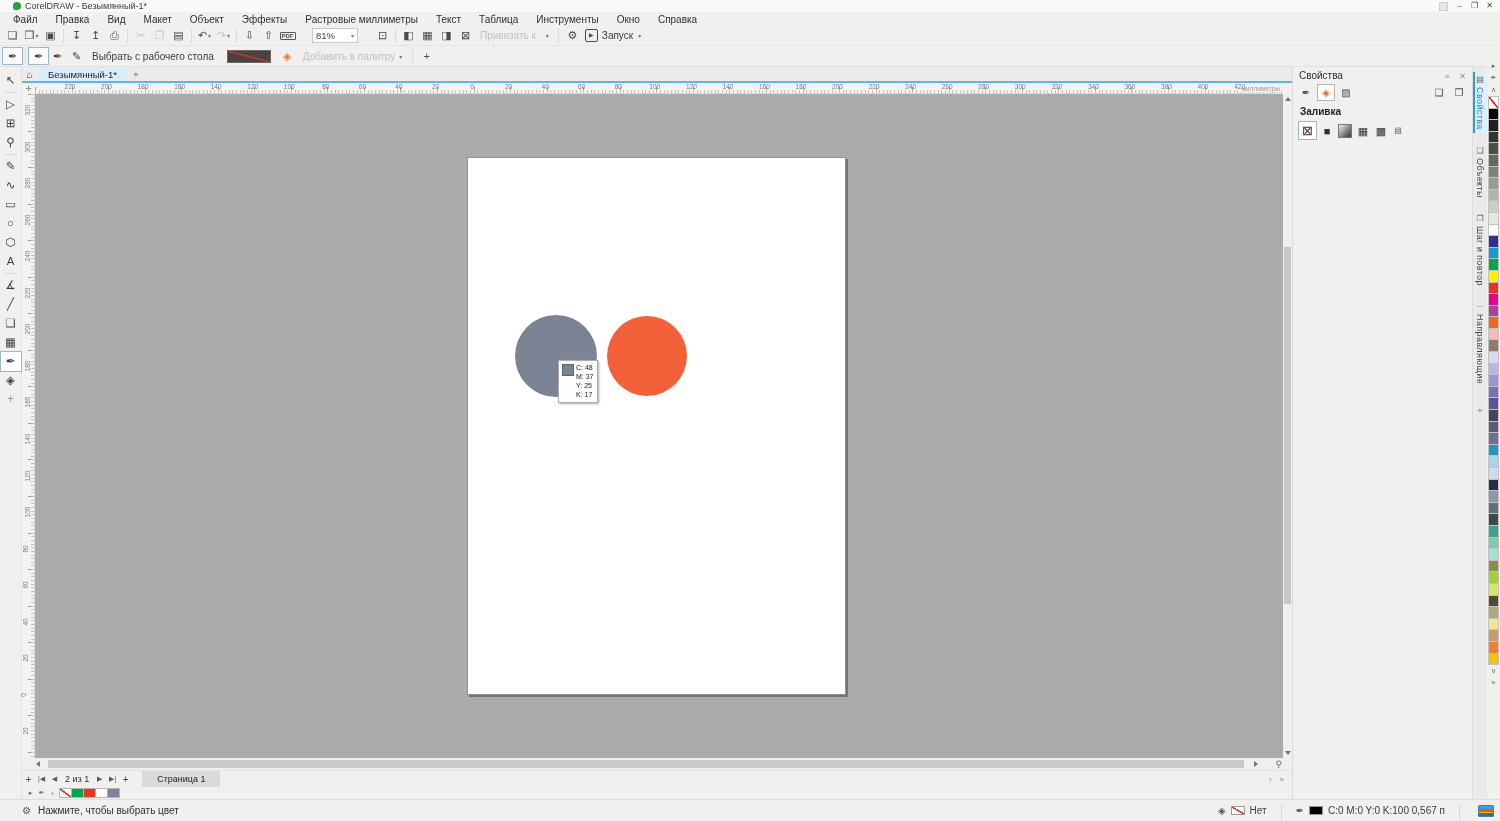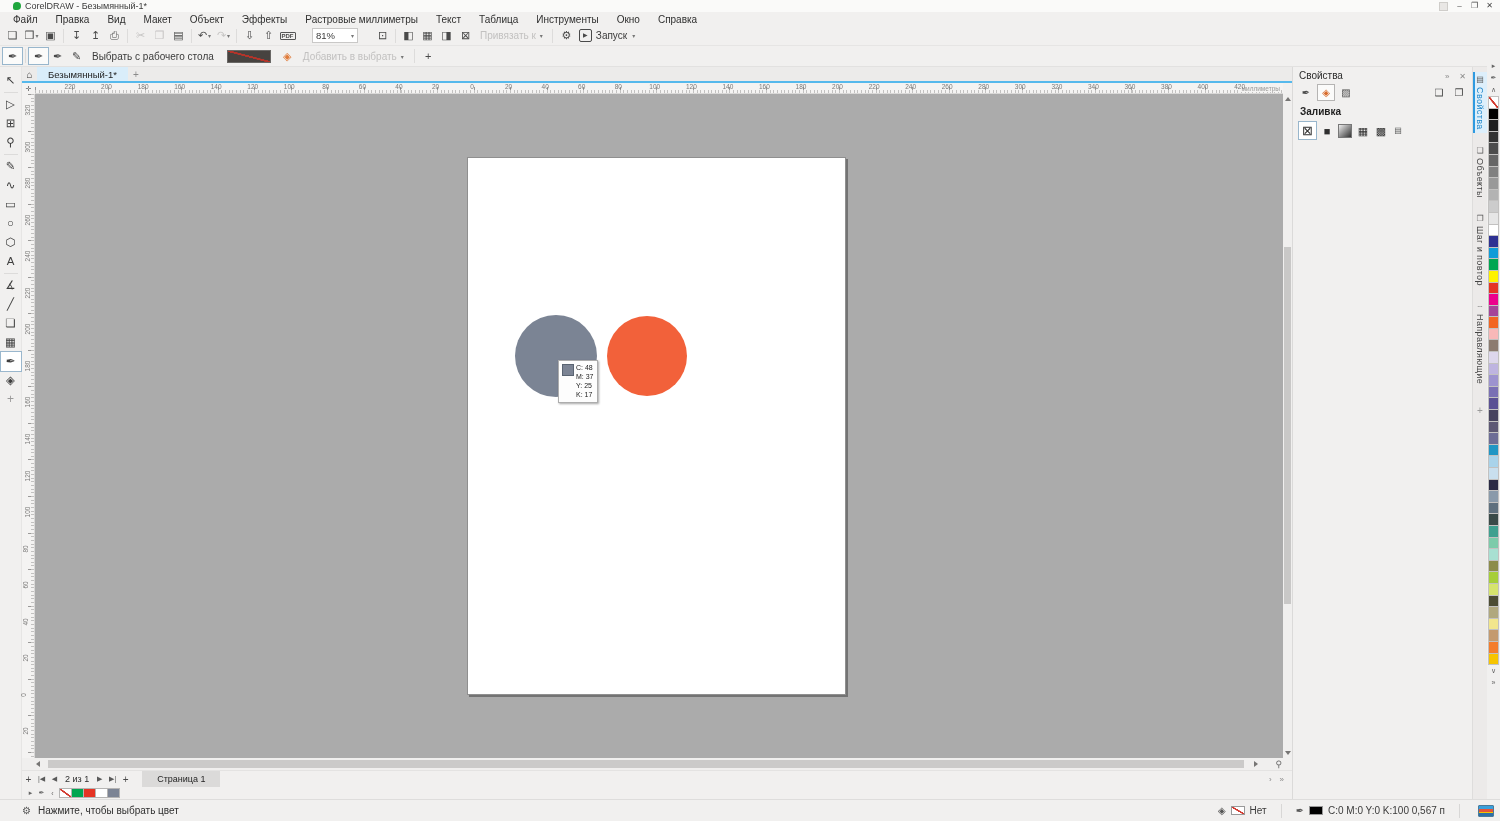--- a/index.html
+++ b/index.html
@@ -22,21 +22,21 @@
   .propbar{position:absolute;top:46px;left:0;right:0;height:21px;background:#f1f0ef;display:flex;align-items:center;padding-left:3px;border-bottom:1px solid #e2e1e0;}
   .tbgroup{display:flex;align-items:center;}
   .tbi{display:inline-flex;align-items:center;justify-content:center;min-width:19px;height:16px;font-size:11px;color:#4a4a4a;}
   .tbi .g{display:inline-block;}
   .tbi.dis{color:#c6c5c4;}
   .tbi.sep{min-width:0;width:1px;height:14px;background:#dddcdb;margin:0 3px;padding:0;}
   .tbi.pdf .g{font-size:6px;font-weight:bold;border:1px solid #555;padding:0 1px;border-radius:1px;}
   .tbi.sel{background:#fbfbfa;outline:1px solid #98b6cc;}
   .cr{font-size:6px;color:#777;margin-left:1px;}
   .zoomcombo{display:inline-flex;align-items:center;justify-content:space-between;border:1px solid #c9c8c7;background:#fff;height:15px;width:46px;padding:0 3px;margin:0 15px;font-size:9.5px;}
-  .snaplabel{display:inline-flex;align-items:center;gap:3px;margin:0 5px;font-size:10px;}
+  .snaplabel{display:inline-flex;align-items:center;gap:9px;margin:0 5px;font-size:10px;}
   .dis{color:#c2c1c0;}
   .vsep{width:1px;height:14px;background:#dddcdb;margin:0 4px;}
   .launch{display:inline-flex;align-items:center;gap:4px;font-size:10px;margin-left:3px;}
   .lbox{display:inline-block;width:13px;height:13px;border:1px solid #4a4a4a;border-radius:2px;font-size:6px;line-height:11px;text-align:center;color:#4a4a4a;}
   .pblabel{margin:0 6px;font-size:10px;display:inline-flex;align-items:center;gap:3px;}
   .sampleswatch{width:44px;height:13px;margin:0 7px;border:1px solid #6a6866;background:linear-gradient(to top right,#474340 45%,#b3342a 46%,#b3342a 54%,#474340 55%);}
   .orange{color:#e07b39;}
 
   
   .tabbar{position:absolute;top:67px;left:22px;width:1270px;height:14px;background:#ecebea;display:flex;align-items:center;}
@@ -273,21 +273,21 @@
           <span class="g">✒</span>
         </span>
         <span class="tbi">
           <span class="g">✎</span>
         </span>
       </div>
     <span class="pblabel">Выбрать с рабочего стола</span>
     <span class="sampleswatch"></span>
     <span class="tbi orange">◈</span>
     <span class="pblabel dis">
-      <span>Добавить в выбрать</span>
+      <span>Добавить в палитру</span>
       <span class="cr">▾</span>
     </span>
     <span class="vsep"></span>
     <span class="tbi">+</span>
   </div>
 
   <div class="tabbar">
     <span class="homebtn">⌂</span>
     <span class="doctab">
         <span>Безымянный-1*</span>

